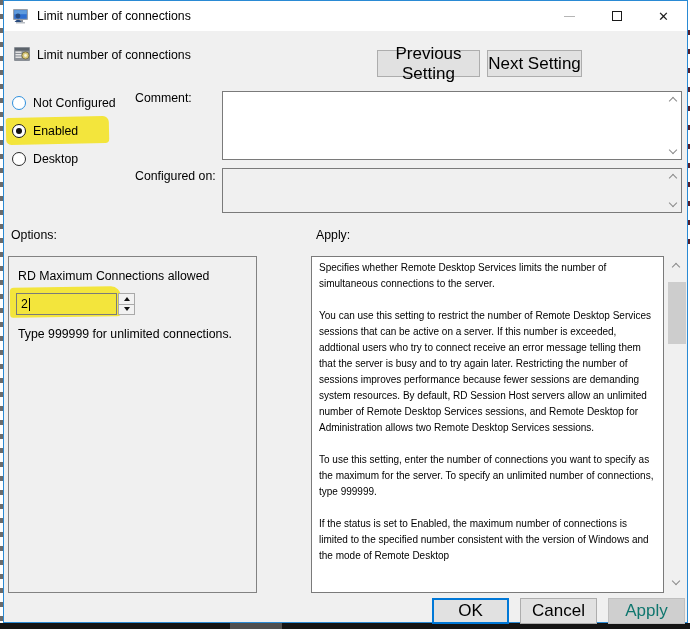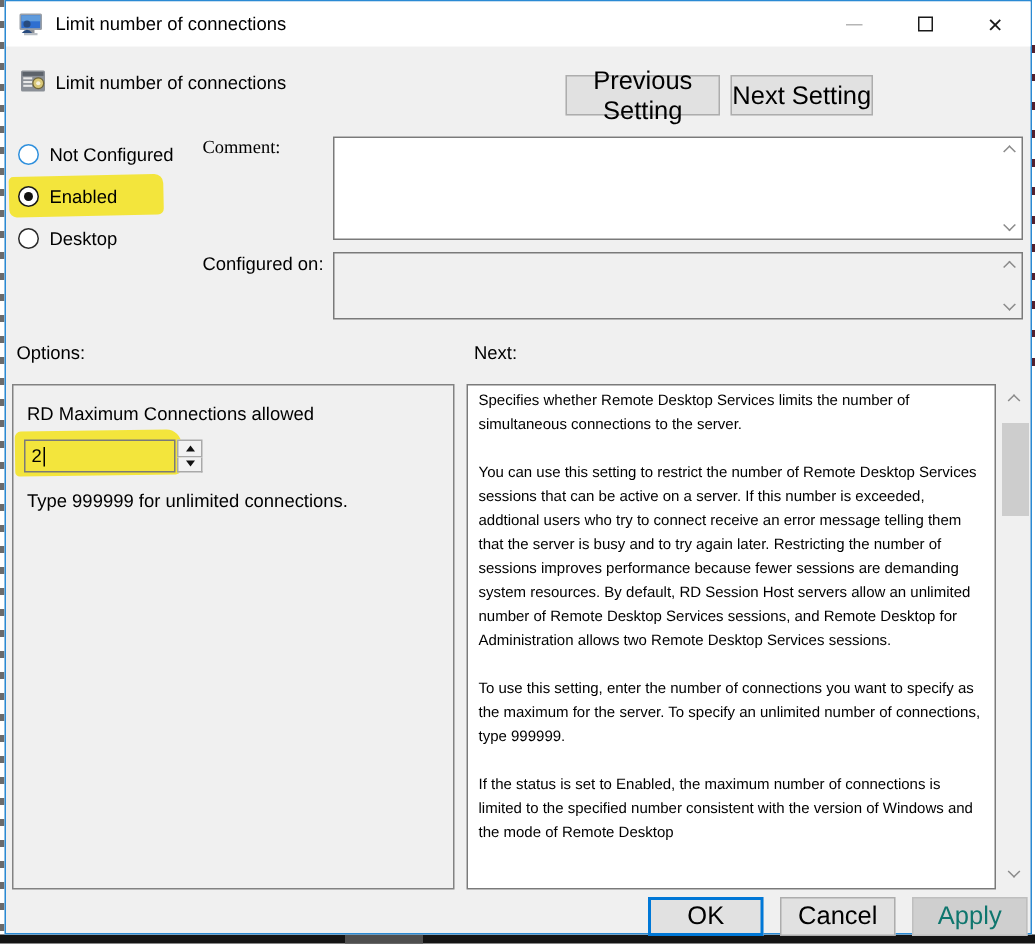--- a/index.html
+++ b/index.html
@@ -53,21 +53,21 @@
   .rc-dark { border:1px solid #2b2b2b; }
   .rc-sel { border:1px solid #1a1a1a; }
   .rc-sel::after { content:""; position:absolute; left:3px; top:3px; width:6px; height:6px; border-radius:50%; background:#111; }
   .hl-enabled {
     position:absolute; left:2px; top:116px; width:103px; height:27px;
     background:#f3e53c; transform:rotate(-1.2deg); border-radius:3px 6px 4px 5px; z-index:0;
   }
   .radio-row { z-index:1; }
 
   .lbl { position:absolute; white-space:nowrap; }
-  .comment-label { left:131px; top:90px;font-family:Liberation Serif, serif; }
+  .comment-label { left:131px; top:90px; }
   .supported-label { left:131px; top:168px; }
   .options-label { left:7px; top:227px; }
   .help-label { left:312px; top:227px; }
 
   .comment-box {
     position:absolute; left:218px; top:90px; width:460px; height:69px;
     background:#fff; border:1px solid #7a7a7a;
   }
   .supported-box {
     position:absolute; left:218px; top:167px; width:460px; height:45px;
@@ -79,21 +79,21 @@
   .chev::before {
     content:""; position:absolute; left:0; top:2px; width:5px; height:5px;
     border-top:1px solid #8a8a8a; border-right:1px solid #8a8a8a;
   }
   .chev-up::before { transform:rotate(-45deg); }
   .chev-down::before { transform:rotate(135deg); top:0; }
   .chev-tr { right:4px; top:4px; }
   .chev-br { right:4px; bottom:5px; }
 
   .options-panel {
-    position:absolute; left:4px; top:255px; width:295px; height:337px;
+    position:absolute; left:4px; top:255px; width:249px; height:337px;
     border:1px solid #828282; background:#f0f0f0;
   }
   .opt-field-label { position:absolute; left:9px; top:12px; }
   .hl-spin {
     position:absolute; left:1px; top:30px; width:111px; height:30px;
     background:#f3e53c; transform:rotate(-0.8deg); border-radius:4px 10px 4px 3px;
   }
   .spinner { position:absolute; left:7px; top:36px; width:119px; height:22px; display:flex; }
   .spin-field {
     width:102px; height:22px; border:1px solid #7a7a7a; background:transparent;
@@ -196,21 +196,21 @@
     <span class="chev chev-down chev-br"></span>
   </div>
 
   <div class="lbl supported-label">Configured on:</div>
   <div class="supported-box">
     <span class="chev chev-up chev-tr"></span>
     <span class="chev chev-down chev-br"></span>
   </div>
 
   <div class="lbl options-label">Options:</div>
-  <div class="lbl help-label">Next:</div>
+  <div class="lbl help-label">Apply:</div>
 
   <div class="options-panel">
     <div class="opt-field-label">RD Maximum Connections allowed</div>
     <div class="hl-spin"></div>
     <div class="spinner">
       <div class="spin-field">
         <span>2</span>
         <span class="caret"></span>
       </div>
       <div class="spin-btns">

